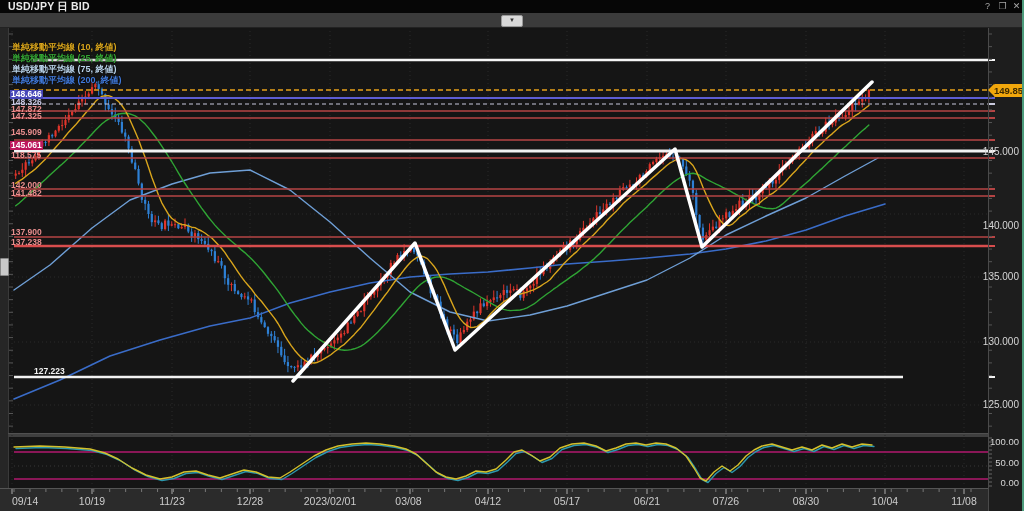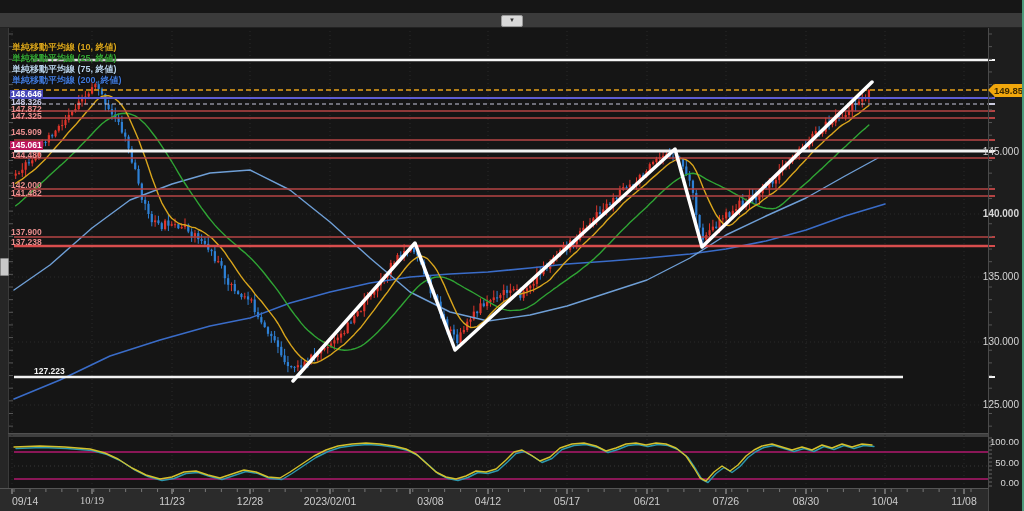--- a/index.html
+++ b/index.html
@@ -770,54 +770,60 @@
       <line x1="964" y1="489" x2="964" y2="494" stroke="#aaa" stroke-width="1"></line>
     </svg>
 
   <div class="labels" id="labels">
       <div class="pl-label" style="top: 90px; color: rgb(255, 255, 255); background: rgb(71, 71, 184);">148.646</div>
       <div class="pl-label" style="top: 98px; color: rgb(201, 201, 230);">148.326</div>
       <div class="pl-label" style="top: 105px; color: rgb(234, 142, 142);">147.872</div>
       <div class="pl-label" style="top: 112px; color: rgb(234, 142, 142);">147.325</div>
       <div class="pl-label" style="top: 128px; color: rgb(234, 142, 142);">145.909</div>
       <div class="pl-label" style="top: 141px; color: rgb(255, 255, 255); background: #be185d;">145.061</div>
-      <div class="pl-label" style="top: 151px; color: rgb(234, 142, 142);">144.480</div>
+      <div class="pl-label" style="top: 151px; color: rgb(234, 142, 142);">118.575</div>
       <div class="pl-label" style="top: 181px; color: rgb(234, 142, 142);">142.000</div>
       <div class="pl-label" style="top: 189px; color: rgb(234, 142, 142);">141.482</div>
       <div class="pl-label" style="top: 228px; color: rgb(234, 142, 142);">137.900</div>
       <div class="pl-label" style="top: 238px; color: rgb(234, 142, 142);">137.238</div>
       <div class="pl-label" style="top: 367px; color: rgb(242, 242, 242); padding-left: 24px;">127.223</div>
       <div class="legend-item" style="top: 41px; color: rgb(217, 165, 28);">単純移動平均線 (10, 終値)</div>
       <div class="legend-item" style="top: 52px; color: rgb(53, 165, 53);">単純移動平均線 (25, 終値)</div>
       <div class="legend-item" style="top: 63px; color: rgb(185, 211, 234);">単純移動平均線 (75, 終値)</div>
       <div class="legend-item" style="top: 74px; color: rgb(64, 121, 218);">単純移動平均線 (200, 終値)</div>
       <div class="ya-label" style="top: 146px; text-align: center;">145.000</div>
-      <div class="ya-label" style="top: 208px; font-weight: bold;">140.000</div>
+      <div class="ya-label" style="top: 220px;">140.000</div>
       <div class="ya-label" style="top: 271px;">135.000</div>
       <div class="ya-label" style="top: 336px;">130.000</div>
       <div class="ya-label" style="top: 399px;">125.000</div>
       <div class="sa-label" style="top: 436px;">100.00</div>
       <div class="sa-label" style="top: 457px;">50.00</div>
       <div class="sa-label" style="top: 477px;">0.00</div>
       <div class="date-label" style="left: 12px;">09/14</div>
-      <div class="date-label" style="left: 92px; transform: translateX(-50%); font-family: Liberation Serif, serif;">10/19</div>
+      <div class="date-label" style="left: 92px; transform: translateX(-50%);">10/19</div>
       <div class="date-label" style="left: 172px; transform: translateX(-50%);">11/23</div>
       <div class="date-label" style="left: 250px; transform: translateX(-50%);">12/28</div>
       <div class="date-label" style="left: 330px; transform: translateX(-50%);">2023/02/01</div>
-      <div class="date-label" style="left: 412px; transform: translateX(-50%); padding-left: 37px;">03/08</div>
+      <div class="date-label" style="left: 390px; transform: translateX(-50%); padding-left: 37px;">03/08</div>
       <div class="date-label" style="left: 488px; transform: translateX(-50%);">04/12</div>
       <div class="date-label" style="left: 567px; transform: translateX(-50%);">05/17</div>
       <div class="date-label" style="left: 647px; transform: translateX(-50%);">06/21</div>
       <div class="date-label" style="left: 726px; transform: translateX(-50%);">07/26</div>
       <div class="date-label" style="left: 806px; transform: translateX(-50%);">08/30</div>
       <div class="date-label" style="left: 885px; transform: translateX(-50%);">10/04</div>
       <div class="date-label" style="left: 964px; transform: translateX(-50%);">11/08</div>
     </div>
   <div class="stoch-label" id="stochLabel" style="color: rgb(74, 154, 214);">スローストキャスティクス (25, 3, 3)</div>
   <div class="price-tag" id="priceTag" style="top: 84px; background: rgb(242, 167, 12); color: rgb(61, 42, 0);">
     <span class="arrow" id="tagArrow" style="border-right: 6px solid rgb(242, 167, 12);"></span>
     <span>149.853</span>
   </div>
 
+  <div class="titlebar">
+    <span class="title">USD/JPY 日 BID</span>
+    <span class="winbtn" style="left:981px;">?</span>
+    <span class="winbtn" style="left:996px;">❐</span>
+    <span class="winbtn" style="left:1010px;">✕</span>
+  </div>
   <div class="toolbar">
     <span class="collapse-btn">▼</span>
   </div>
 </div>
 
 </body></html>

